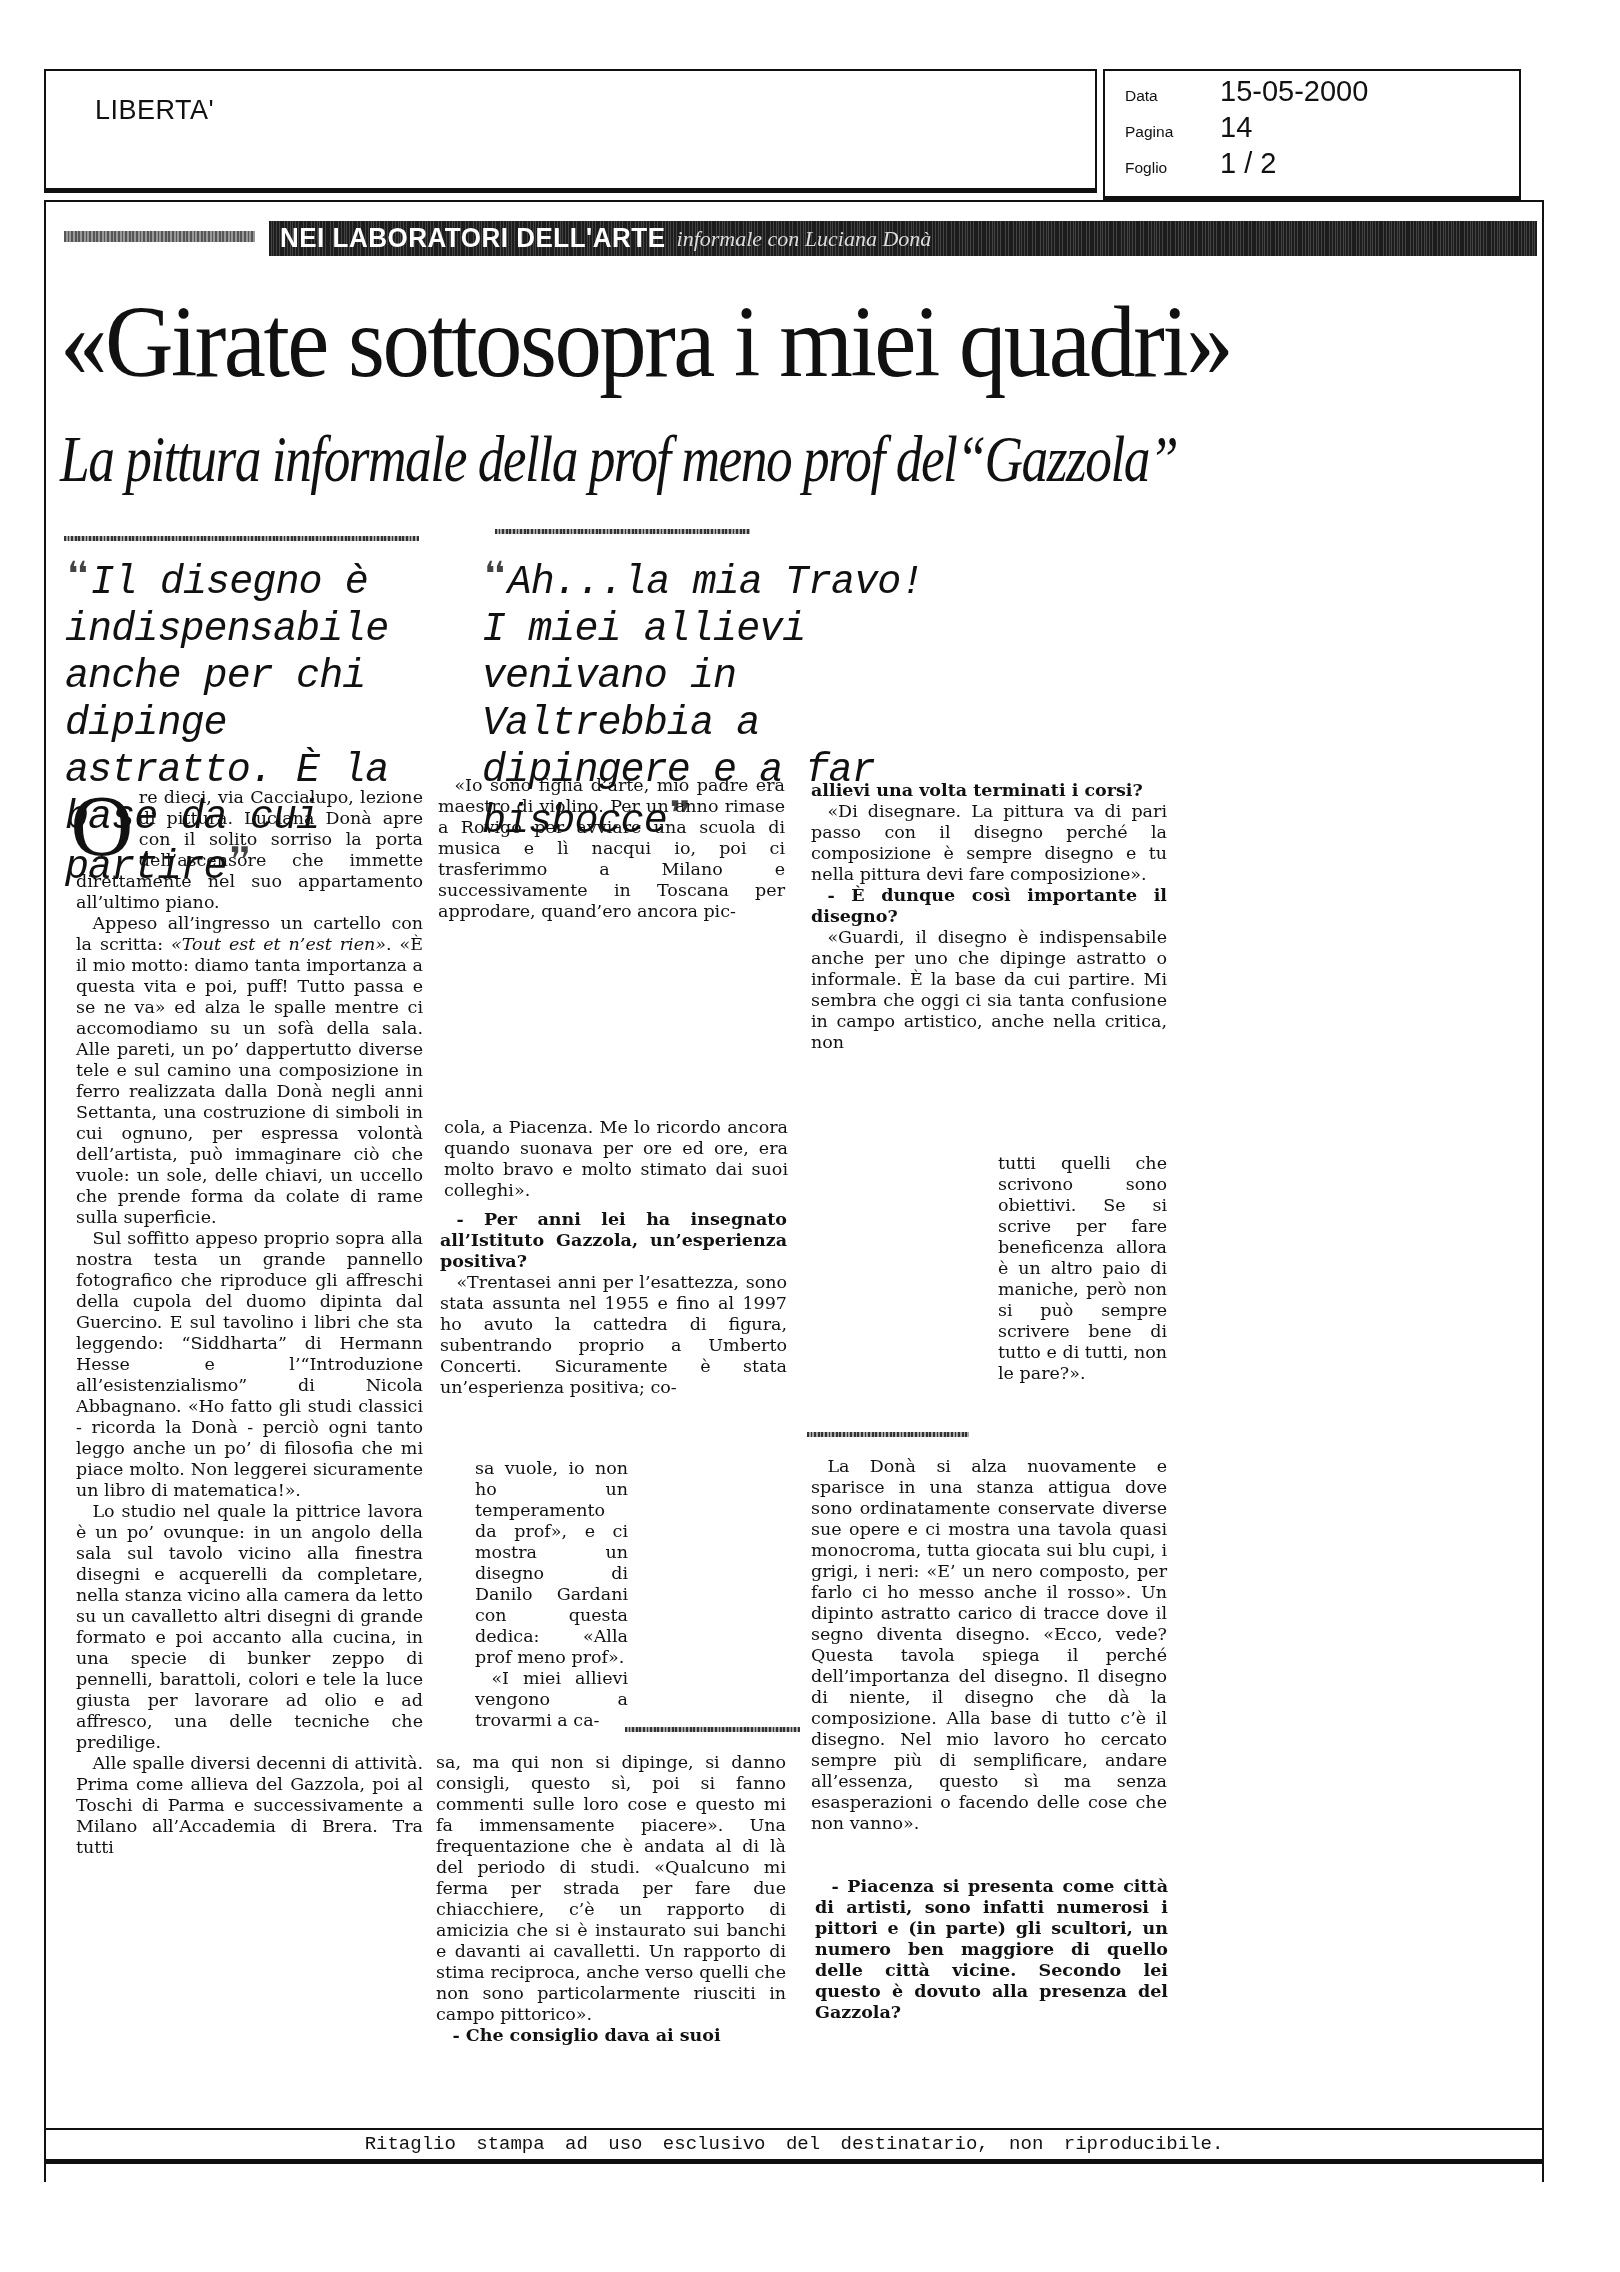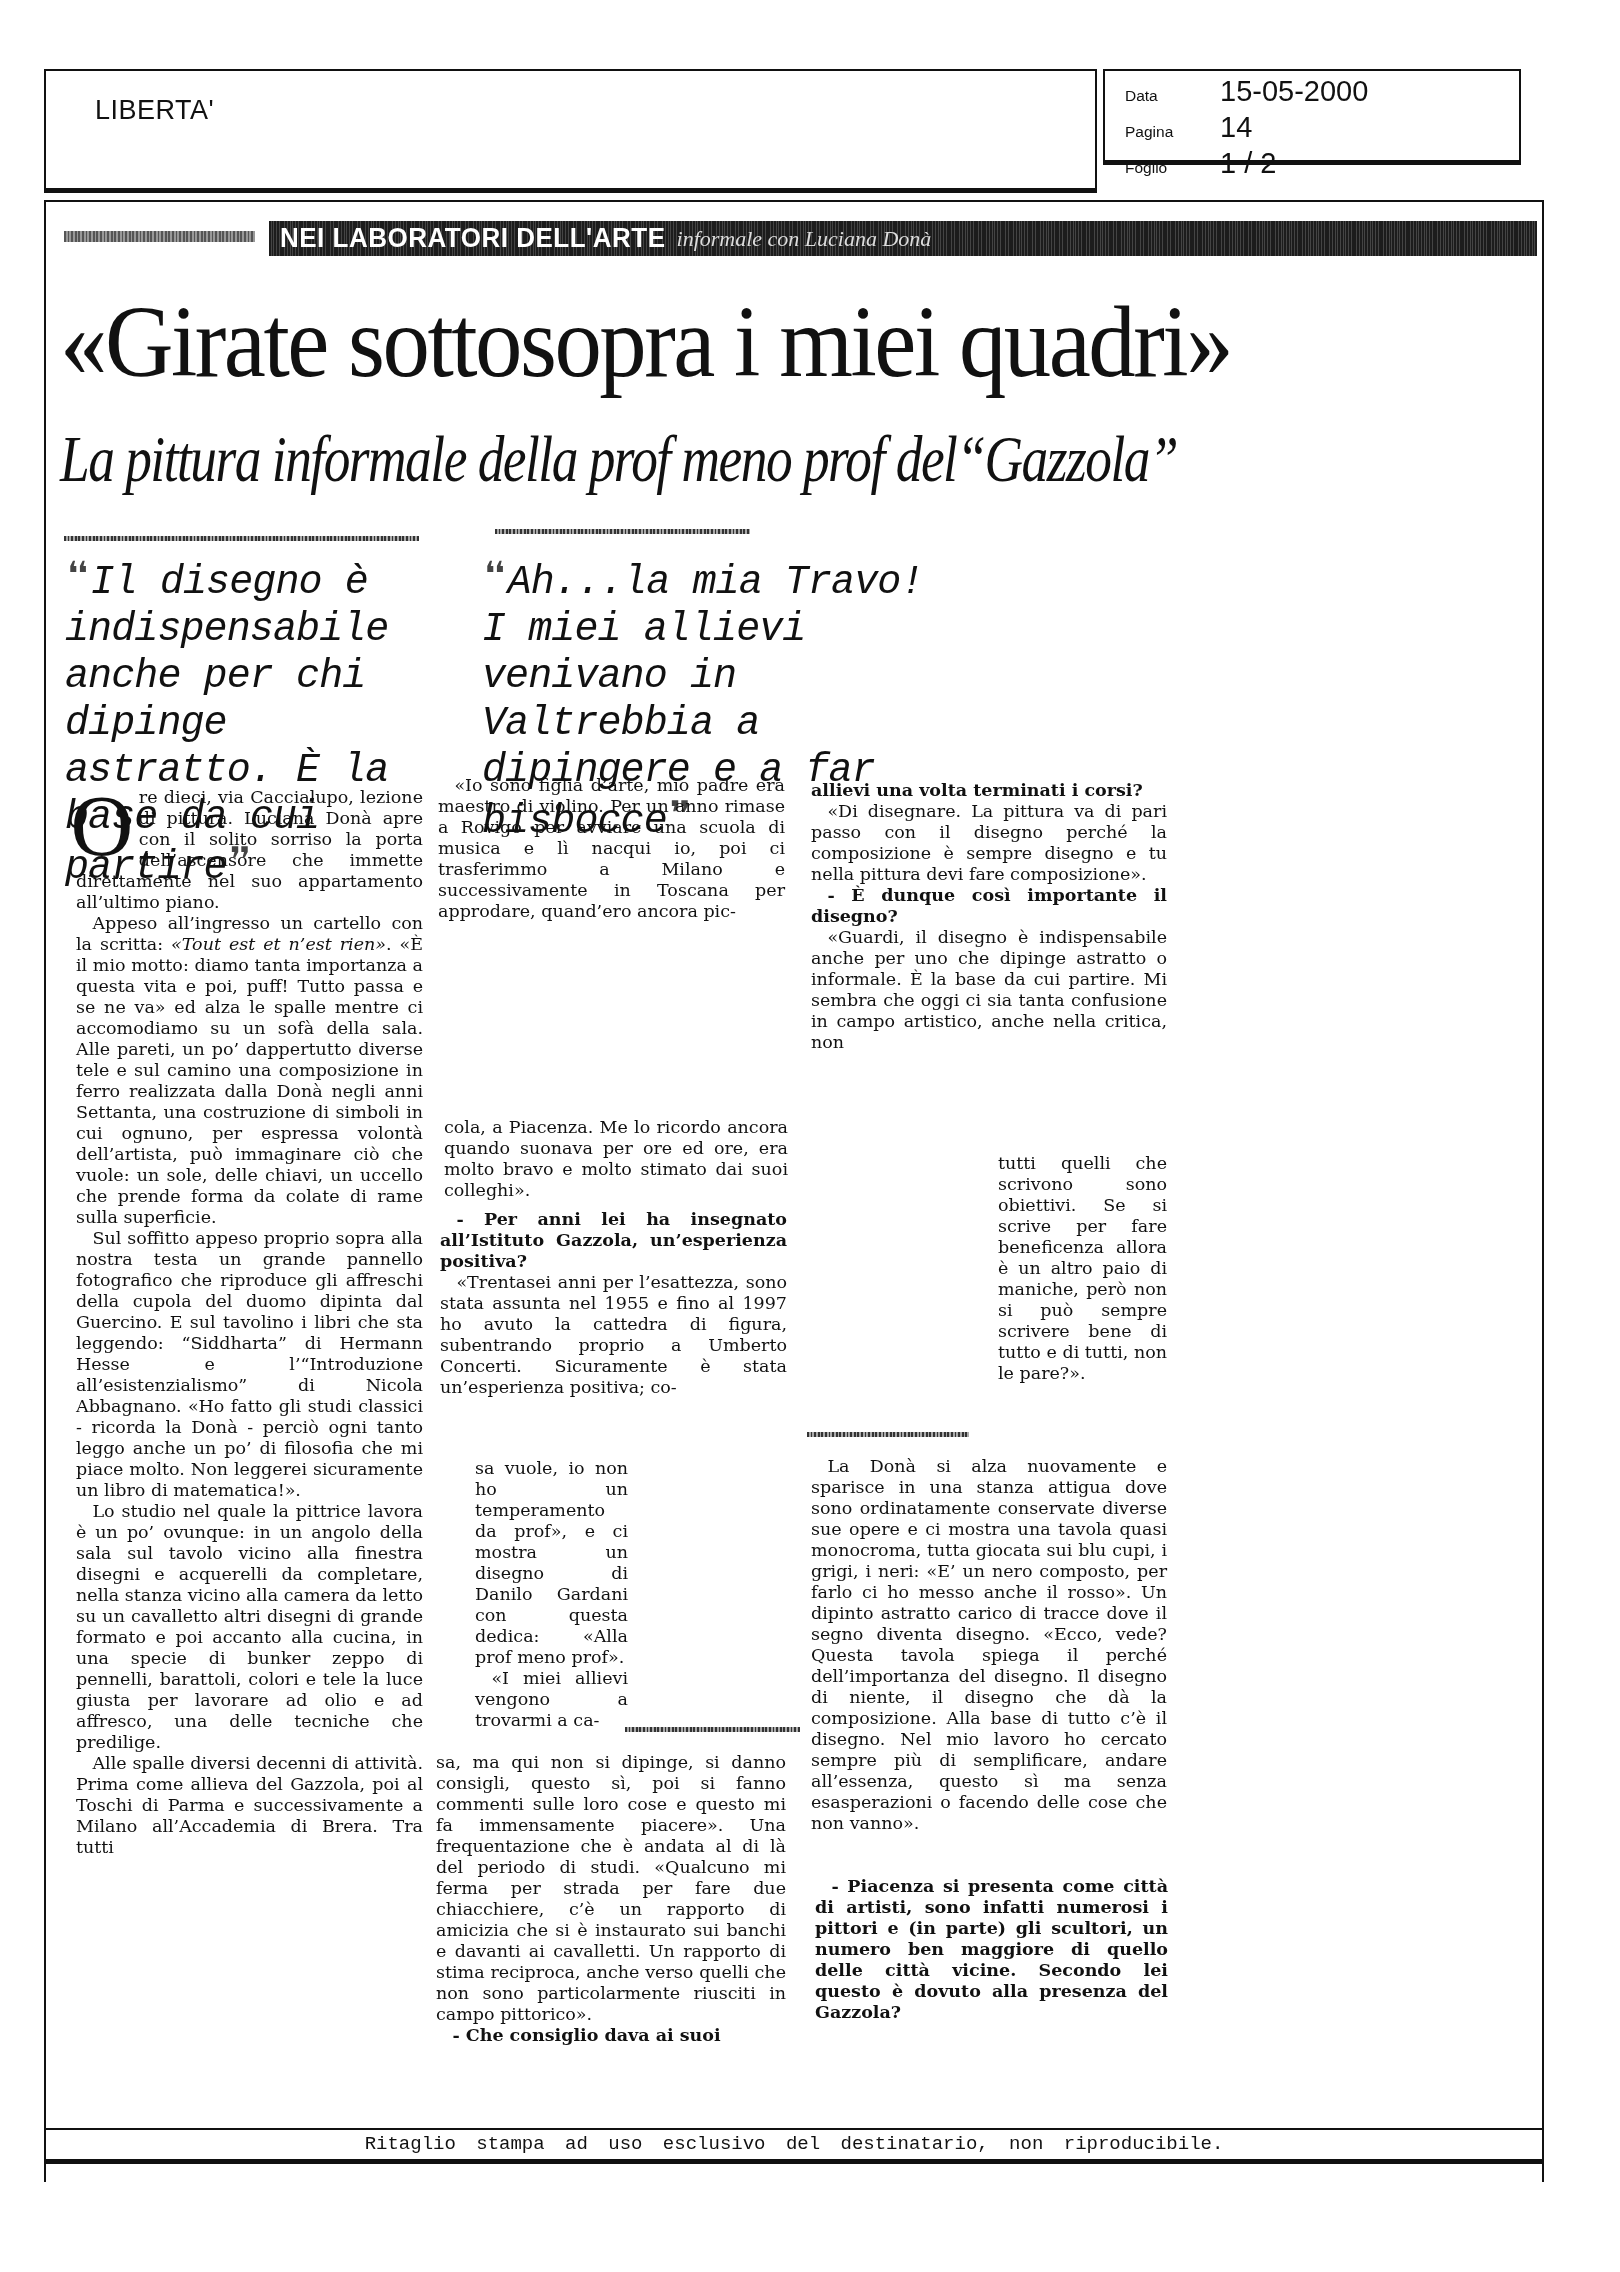--- a/index.html
+++ b/index.html
@@ -4,21 +4,21 @@
 <style>
   html, body { margin:0; padding:0; background:#fff; }
   body { width:1620px; height:2273px; position:relative; overflow:hidden; color:#111;
          font-family:"DejaVu Serif", "Liberation Serif", serif; }
 
   
   .hdr-left { position:absolute; left:44px; top:69px; width:1053px; height:124px;
               border:2.7px solid #111; border-bottom-width:5.5px; box-sizing:border-box; }
   .hdr-left .pub { position:absolute; left:49px; top:23.6px; font-family:"Liberation Sans", sans-serif;
               font-size:27px; letter-spacing:0.5px; }
-  .hdr-right { position:absolute; left:1103px; top:69px; width:418px; height:96px;
+  .hdr-right { position:absolute; left:1103px; top:69px; width:418px; height:132px;
               border:2.7px solid #111; border-bottom-width:5.5px; box-sizing:border-box;
               font-family:"Liberation Sans", sans-serif; }
   .meta-row { position:absolute; left:20px; display:flex; align-items:baseline; }
   .meta-row .k { width:95px; font-size:15.5px; }
   .meta-row .v { font-size:29px; }
   .meta-row.r1 { top:3.6px; } .meta-row.r2 { top:40px; } .meta-row.r3 { top:76px; }
 
   
   .frame { position:absolute; left:44px; top:200px; width:1500px; height:1982px;
            border-left:2.7px solid #111; border-right:2.7px solid #111; border-top:2.7px solid #111;

